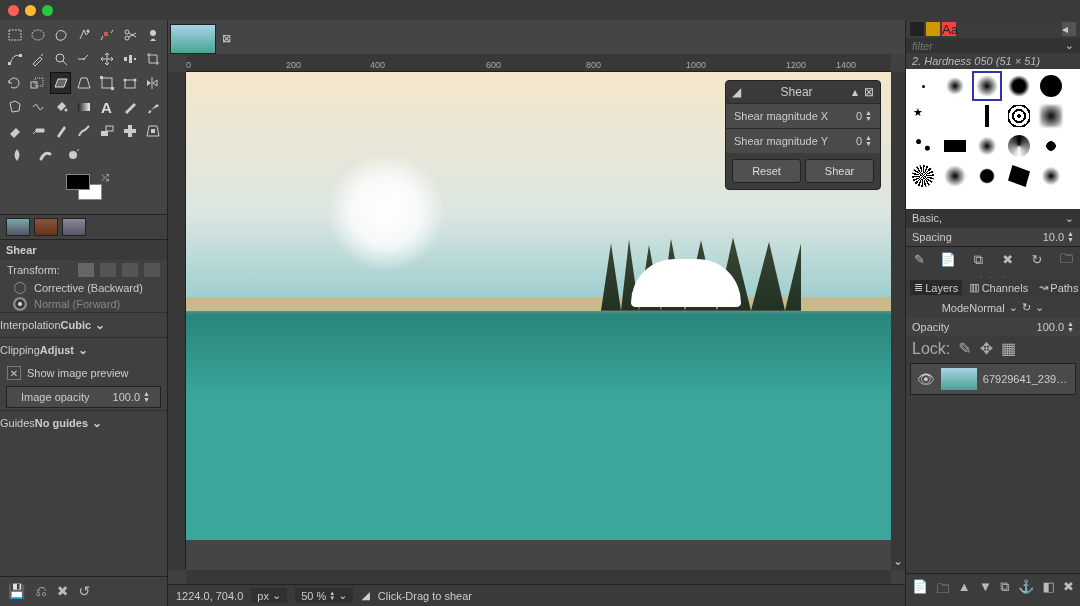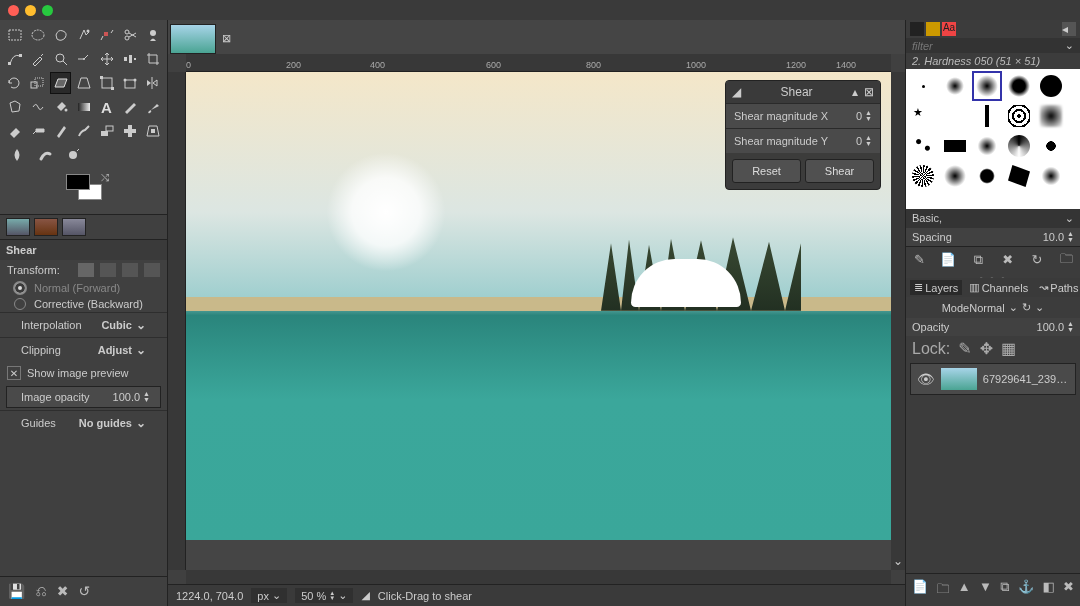--- a/index.html
+++ b/index.html
@@ -24,21 +24,21 @@
   .thumbs { display:flex; gap:4px; padding:3px 6px; border-top:1px solid #222;}
   .thumbs div{ width:24px; height:18px; background:linear-gradient(#7aa,#556); border:1px solid #222;}
   .opt-head { background:#3a3a3a; padding:4px 6px; font-weight:bold; border-top:1px solid #222;}
   .opt-row { display:flex; align-items:center; padding:3px 7px; justify-content:space-between; }
   .opt-row .icons { display:flex; gap:6px;}
   .opt-row .icons span{ width:16px; height:14px; background:#555; display:block;}
   .opt-section-label{ padding:3px 7px; color:#aaa;}
   .radio-row{ display:flex; align-items:center; gap:8px; padding:2px 14px; color:#bbb;}
   .radio-row.sel::before{ content:""; width:10px; height:10px; border-radius:50%; background:#ddd; display:inline-block; box-shadow: inset 0 0 0 3px #3a3a3a, 0 0 0 1px #888;}
   .radio-row::before{ content:""; width:10px; height:10px; border-radius:50%; border:1px solid #888; display:inline-block;}
-  .drop-row{ display:flex; align-items:center; justify-content:space-between; padding:5px 21px; border-top:1px solid #2e2e2e;}
+  .drop-row{ display:flex; align-items:center; justify-content:flex-start; padding:5px 0; border-top:1px solid #2e2e2e;}
   .drop-row .val{ display:flex; align-items:center; gap:4px;font-weight:bold;}
   .chev{ font-size:12px;}
   .check-row{ display:flex; align-items:center; gap:6px; padding:4px 7px;}
   .check-row .x{ width:14px; height:14px; border:1px solid #777; display:flex; align-items:center; justify-content:center; font-size:10px;}
   .num-row{ display:flex; align-items:center; justify-content:space-between; padding:4px 10px 4px 14px; background:#4a4a4a; margin:2px 6px; border:1px solid #222;}
   .num-row .spin{ display:flex; flex-direction:column; gap:0; font-size:7px; line-height:6px;}
   .left-bottom{ margin-top:auto; display:flex; gap:10px; padding:6px 8px; border-top:1px solid #222;}
   .left-bottom span{ font-size:14px; color:#bbb;}
 
   
@@ -363,25 +363,25 @@
     <div class="opt-head">Shear</div>
     <div class="opt-row">
       <span>Transform:</span>
       <div class="icons">
         <span style="background:#666;"></span>
         <span></span>
         <span></span>
         <span></span>
       </div>
     </div>
+    <div class="radio-row">
+        <span>Corrective (Backward)</span>
+      </div>
     <div class="radio-row sel">
         <span style="color:#888">Normal (Forward)</span>
-      </div>
-    <div class="radio-row">
-        <span>Corrective (Backward)</span>
       </div>
     <div class="drop-row">
       <span>Interpolation</span>
       <span class="val">
           <span>Cubic</span>
           <span class="chev">⌄</span>
         </span>
     </div>
     <div class="drop-row">
       <span>Clipping</span>
@@ -486,21 +486,21 @@
         </div>
       <span>◢</span>
       <span>Click-Drag to shear</span>
     </div>
   </div>
 
   <div class="right">
     <div class="r-tabs">
       <span style="background:#222;"></span>
       <span style="background:#c90;"></span>
-      <span style="background:#ef4444;color:#222;font-size:10px;text-align:center;">Aa</span>
+      <span style="background:#ef4444;color:#222;font-size:13px;text-align:center;">Aa</span>
       <span class="detach">◂</span>
     </div>
     <div class="r-filter">
       <span style="color:#777;font-style:italic;">filter</span>
       <span>⌄</span>
     </div>
     <div class="r-label">2. Hardness 050 (51 × 51)</div>
     <div class="brush-grid">
       <div class="bg-row">
         <div class="bg-cell">

